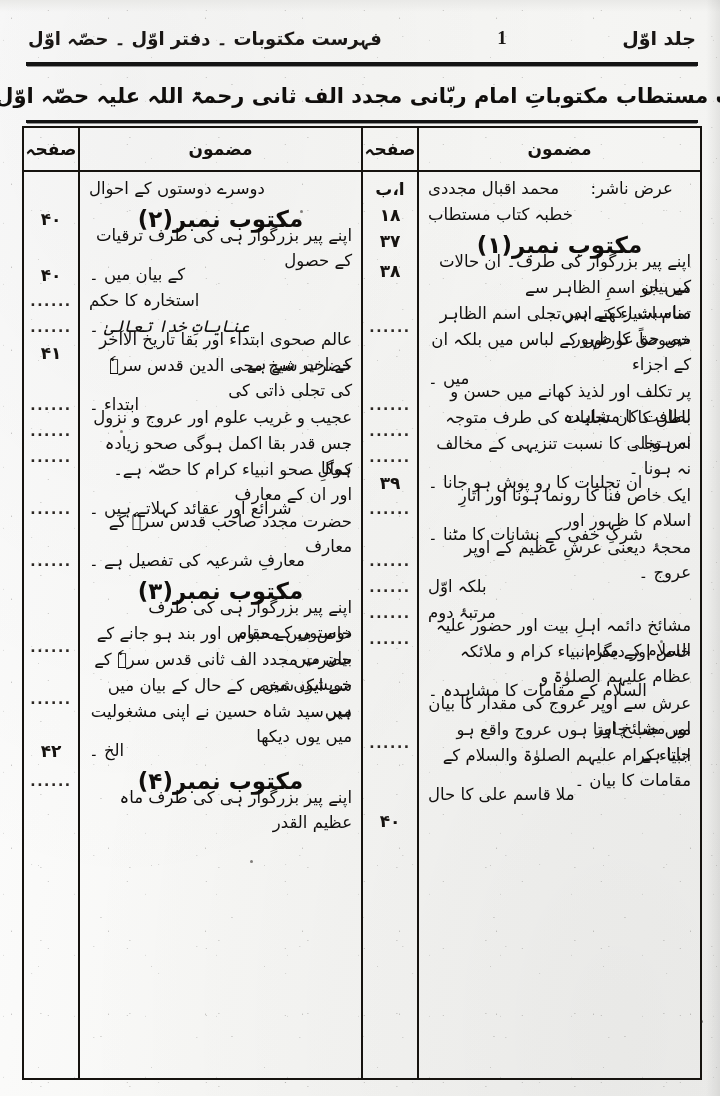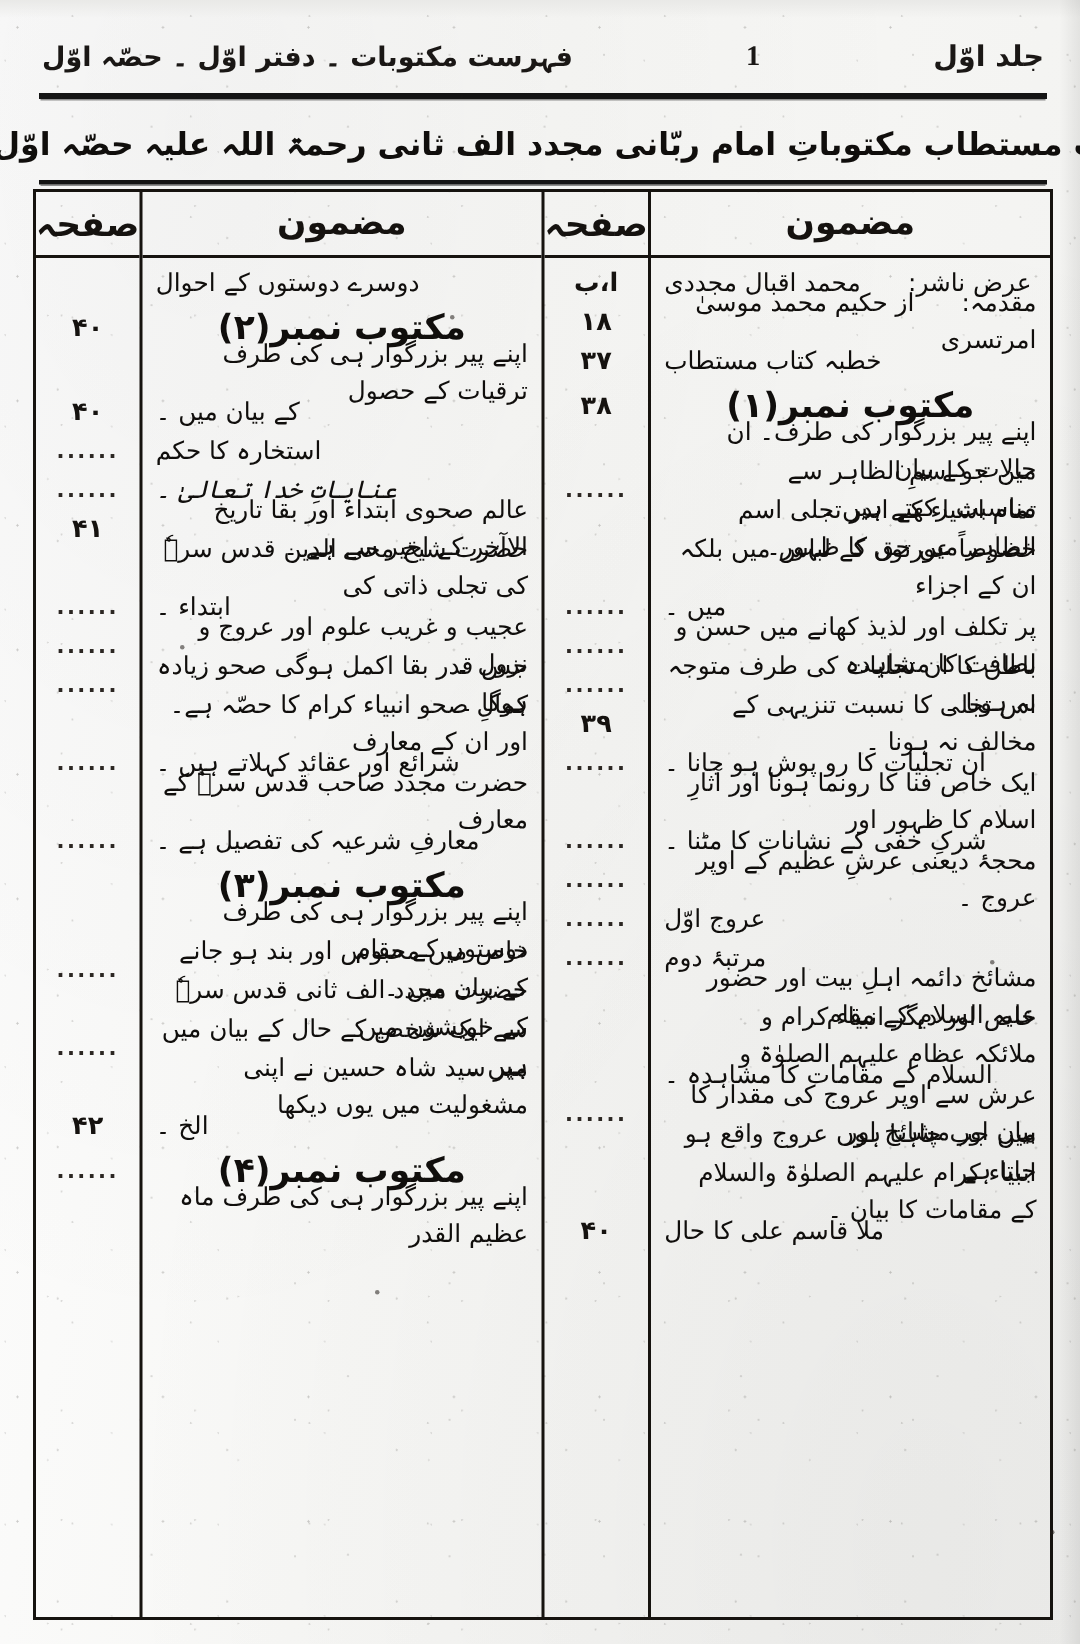--- a/index.html
+++ b/index.html
@@ -144,21 +144,21 @@
     display: flex;
     flex-direction: column;
   }
 
   .hdr {
     height: 42px;
     border-bottom: 2px solid #16130f;
     display: flex;
     align-items: center;
     justify-content: center;
-    font-size: 23px;
+    font-size: 17px;
     font-weight: 700;
     color: #15120f;
   }
 
   .body-cells {
     flex: 1 1 auto;
     display: flex;
     flex-direction: column;
     padding-top: 4px;
   }
@@ -220,36 +220,35 @@
   </div>
   <div class="rule-thick rule-under-title"></div>
 
   <div class="toc">
 
     <div class="col-block">
       <div class="col-subject">
         <div class="hdr">مضمون</div>
         <div class="body-cells" id="right-text">
             <div class="tx-cell" style="height: 26px;">عرض ناشر:&nbsp;&nbsp;&nbsp;&nbsp;&nbsp;&nbsp;محمد اقبال مجددی</div>
-            <div class="tx-cell" style="height: 26px;">مقدمہ:&nbsp;&nbsp;&nbsp;&nbsp;&nbsp;&nbsp;از حکیم محمد موسیٰ امرتسری</div>
             <div class="tx-cell" style="height: 26px;">خطبہ کتاب مستطاب</div>
             <div class="tx-cell big center" style="height: 34px;">مکتوب نمبر(۱)</div>
             <div class="tx-cell" style="height: 26px;">اپنے پیر بزرگوار کی طرف۔ ان حالات کے بیان</div>
             <div class="tx-cell" style="height: 26px; margin-left: 44px;">میں جو اسمِ الظاہر سے مناسبت رکھتے ہیں ۔</div>
             <div class="tx-cell" style="height: 26px;">تمام اشیاء کے اندر تجلی اسم الظاہر میں حق کا ظہور۔</div>
             <div class="tx-cell" style="height: 26px;">خصوصاً عورتوں کے لباس میں بلکہ ان کے اجزاء</div>
             <div class="tx-cell" style="height: 26px;">میں ۔</div>
             <div class="tx-cell" style="height: 26px;">پر تکلف اور لذیذ کھانے میں حسن و لطافت کا مشاہدہ</div>
             <div class="tx-cell" style="height: 26px;">باطن کا ان تجلیات کی طرف متوجہ نہ ہونا ۔</div>
             <div class="tx-cell" style="height: 26px;">اس تجلی کا نسبت تنزیہی کے مخالف نہ ہونا ۔</div>
             <div class="tx-cell" style="height: 26px;">ان تجلیات کا رو پوش ہو جانا ۔</div>
             <div class="tx-cell" style="height: 26px;">ایک خاص فنا کا رونما ہونا اور آثارِ اسلام کا ظہور اور</div>
             <div class="tx-cell" style="height: 26px;">شرکِ خفی کے نشانات کا مٹنا ۔</div>
             <div class="tx-cell" style="height: 26px;">محجۂ دیعنی عرشِ عظیم کے اوپر عروج ۔</div>
-            <div class="tx-cell" style="height: 26px;">عروج اوّل</div>
+            <div class="tx-cell" style="height: 26px;">بلکہ اوّل</div>
             <div class="tx-cell" style="height: 26px;">مرتبۂ دوم</div>
             <div class="tx-cell" style="height: 26px;">مشائخ دائمہ اہلِ بیت اور حضور علیہ السلام کے مقام</div>
             <div class="tx-cell" style="height: 26px; padding-left: 28px;">خاص اور دیگر انبیاء کرام و ملائکہ عظام علیہم الصلوٰۃ و</div>
             <div class="tx-cell" style="height: 26px;">السلام کے مقامات کا مشاہدہ ۔</div>
             <div class="tx-cell" style="height: 26px;">عرش سے اوپر عروج کی مقدار کا بیان اور مشائخ اور</div>
             <div class="tx-cell" style="height: 26px;">میں جب چاہتا ہوں عروج واقع ہو جاتا ہے</div>
             <div class="tx-cell" style="height: 26px;">انبیاء کرام علیہم الصلوٰۃ والسلام کے مقامات کا بیان ۔</div>
             <div class="tx-cell" style="height: 26px;">ملا قاسم علی کا حال</div>
           </div>
       </div>

